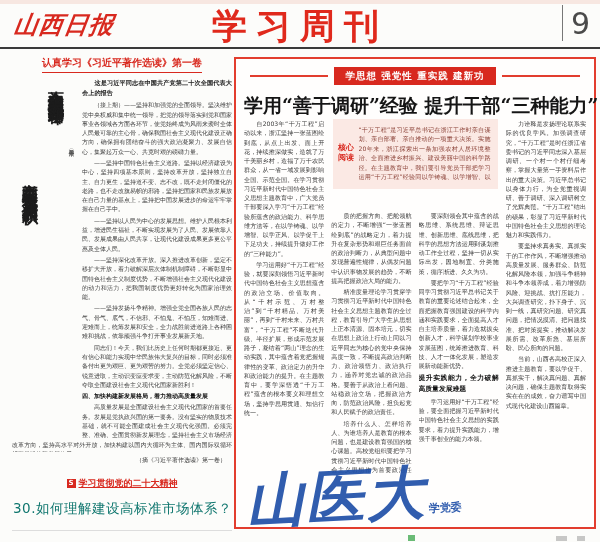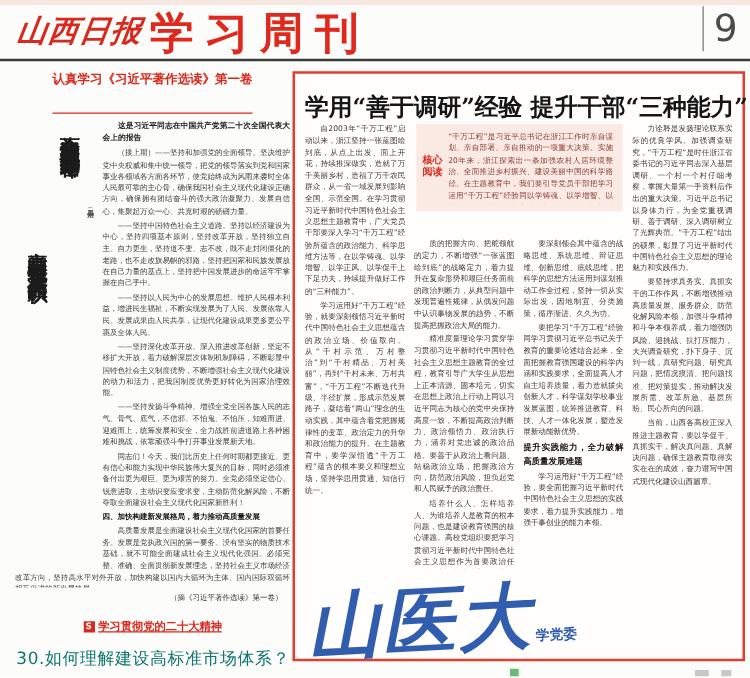--- a/index.html
+++ b/index.html
@@ -4,32 +4,32 @@
 <style>
   html,body{margin:0;padding:0;}
   .page{position:relative;width:600px;height:542px;background:#fcfcfa;overflow:hidden;
         font-family:"DejaVu Sans",sans-serif;}
   .scan-tint{position:absolute;left:0;top:0;width:600px;height:4px;background:#f3d5cc;opacity:.55;}
 
   
   .header{position:absolute;left:0;top:0;width:600px;height:49px;border-bottom:2px solid #3a3a3a;box-sizing:border-box;}
   .masthead{position:absolute;left:14px;top:9px;font-family:"DejaVu Serif",serif;font-style:italic;
             font-weight:bold;font-size:24px;color:#d8291f;transform:skewX(-8deg);letter-spacing:1px;}
-  .weekly{position:absolute;left:120px;right:120px;top:3px;font-size:35px;font-weight:bold;
+  .weekly{position:absolute;left:120px;right:120px;top:3px;text-align:center;font-size:35px;font-weight:bold;
           color:#e0291c;letter-spacing:9px;font-family:"DejaVu Serif",serif;}
   .section-block{position:absolute;right:10px;top:5px;display:flex;align-items:center;}
   .section-label-wrap{text-align:right;margin-right:7px;}
   .section-label{font-size:21px;font-weight:bold;color:#8d4a42;font-family:"DejaVu Serif",serif;letter-spacing:2px;}
   .section-date{font-size:6px;color:#777;margin-top:1px;border-top:1px solid #aaa;padding-top:1px;}
   .vdivider{width:1px;height:36px;background:#777;margin:0 8px 0 2px;}
   .page-num{font-size:30px;color:#4a4a4a;}
 
   
   .left-col{position:absolute;left:12px;top:56px;width:220px;}
-  .series-header{color:#d8291f;font-weight:bold;font-size:10px;text-align:center;padding-bottom:20px;
+  .series-header{color:#d8291f;font-weight:bold;font-size:10px;text-align:center;padding-bottom:2px;
                  border-bottom:1.5px solid #d8291f;width:fit-content;margin:0 auto 5px;}
   .lc-flow{height:374px;overflow:hidden;font-size:6px;line-height:1.55;color:#3c3c3c;text-align:justify;}
   .lc-vert{float:left;width:66px;height:356px;display:flex;margin-right:4px;}
   .vt-line{writing-mode:vertical-rl;font-family:"DejaVu Serif",serif;font-weight:bold;color:#1c1c1c;}
   .vt-1{font-size:16px;margin-top:92px;width:30px;letter-spacing:2px;}
   .vt-2{font-size:16px;width:26px;letter-spacing:1px;}
   .vt-date{writing-mode:vertical-rl;font-size:5.5px;color:#555;margin-top:68px;width:8px;}
   .lc-intro{font-weight:bold;text-indent:2em;margin:0 0 3px;font-size:6.2px;color:#222;}
   .blk-p{text-indent:2em;margin:0 0 2px;}
   .blk-h{font-weight:bold;color:#111;margin:2px 0;}
@@ -100,20 +100,25 @@
     <div class="lc-attribution">（摘《习近平著作选读》第一卷）</div>
     <div class="badge-row">
       <div class="badge-icon">S</div>
       <div class="badge-label">学习贯彻党的二十大精神</div>
     </div>
     <div class="question">30.如何理解建设高标准市场体系？</div>
     <div class="lc-bottom-line"></div>
   </div>
 
   <div class="article">
+    <div class="slogan-row">
+      <div class="slogan-line"></div>
+      <div class="slogan-box">学思想 强党性 重实践 建新功</div>
+      <div class="slogan-line"></div>
+    </div>
     <div class="headline">学用“善于调研”经验 提升干部“三种能力”</div>
     <div class="article-body">
       <div class="acol">
           <div class="blk-p">自2003年“千万工程”启动以来，浙江坚持一张蓝图绘到底，从点上出发、面上开花，持续推深做实，造就了万千美丽乡村，造福了万千农民群众，从一省一域发展到影响全国、示范全国。在学习贯彻习近平新时代中国特色社会主义思想主题教育中，广大党员干部要深入学习“千万工程”经验所蕴含的政治能力、科学思维方法等，在以学铸魂、以学增智、以学正风、以学促干上下足功夫，持续提升做好工作的“三种能力”。</div>
           <div class="blk-p">学习运用好“千万工程”经验，就要深刻领悟习近平新时代中国特色社会主义思想蕴含的政治立场、价值取向。从“千村示范、万村整治”到“千村精品、万村美丽”，再到“千村未来、万村共富”，“千万工程”不断迭代升级、半径扩展，形成示范发展路子，凝结着“两山”理念的生动实践，其中蕴含着党把握规律性的变革、政治定力的升华和政治能力的提升。在主题教育中，要学深悟透“千万工程”蕴含的根本要义和理想立场，坚持学思用贯通、知信行统一。</div>
         </div>
       <div class="acol acol-pad">
           <div class="blk-p">质的把握方向、把舵领航的定力，不断增强“一张蓝图绘到底”的战略定力，着力提升在复杂形势和艰巨任务面前的政治判断力，从典型问题中发现普遍性规律，从偶发问题中认识事物发展的趋势，不断提高把握政治大局的能力。</div>
           <div class="blk-p">精准度量理论学习贯穿学习贯彻习近平新时代中国特色社会主义思想主题教育的全过程，教育引导广大学生从思想上正本清源、固本培元，切实在思想上政治上行动上同以习近平同志为核心的党中央保持高度一致，不断提高政治判断力、政治领悟力、政治执行力，涵养对党忠诚的政治品格。要善于从政治上看问题、站稳政治立场，把握政治方向，防范政治风险，担负起党和人民赋予的政治责任。</div>
           <div class="blk-p">培养什么人、怎样培养人、为谁培养人是教育的根本问题，也是建设教育强国的核心课题。高校党组织要把学习贯彻习近平新时代中国特色社会主义思想作为首要政治任务，坚定扛起为党育人、为国育才的使命责任，坚决做到“两个维护”，努力办好人民满意的社会主义大学，全面贯彻党的教育方针。</div>

